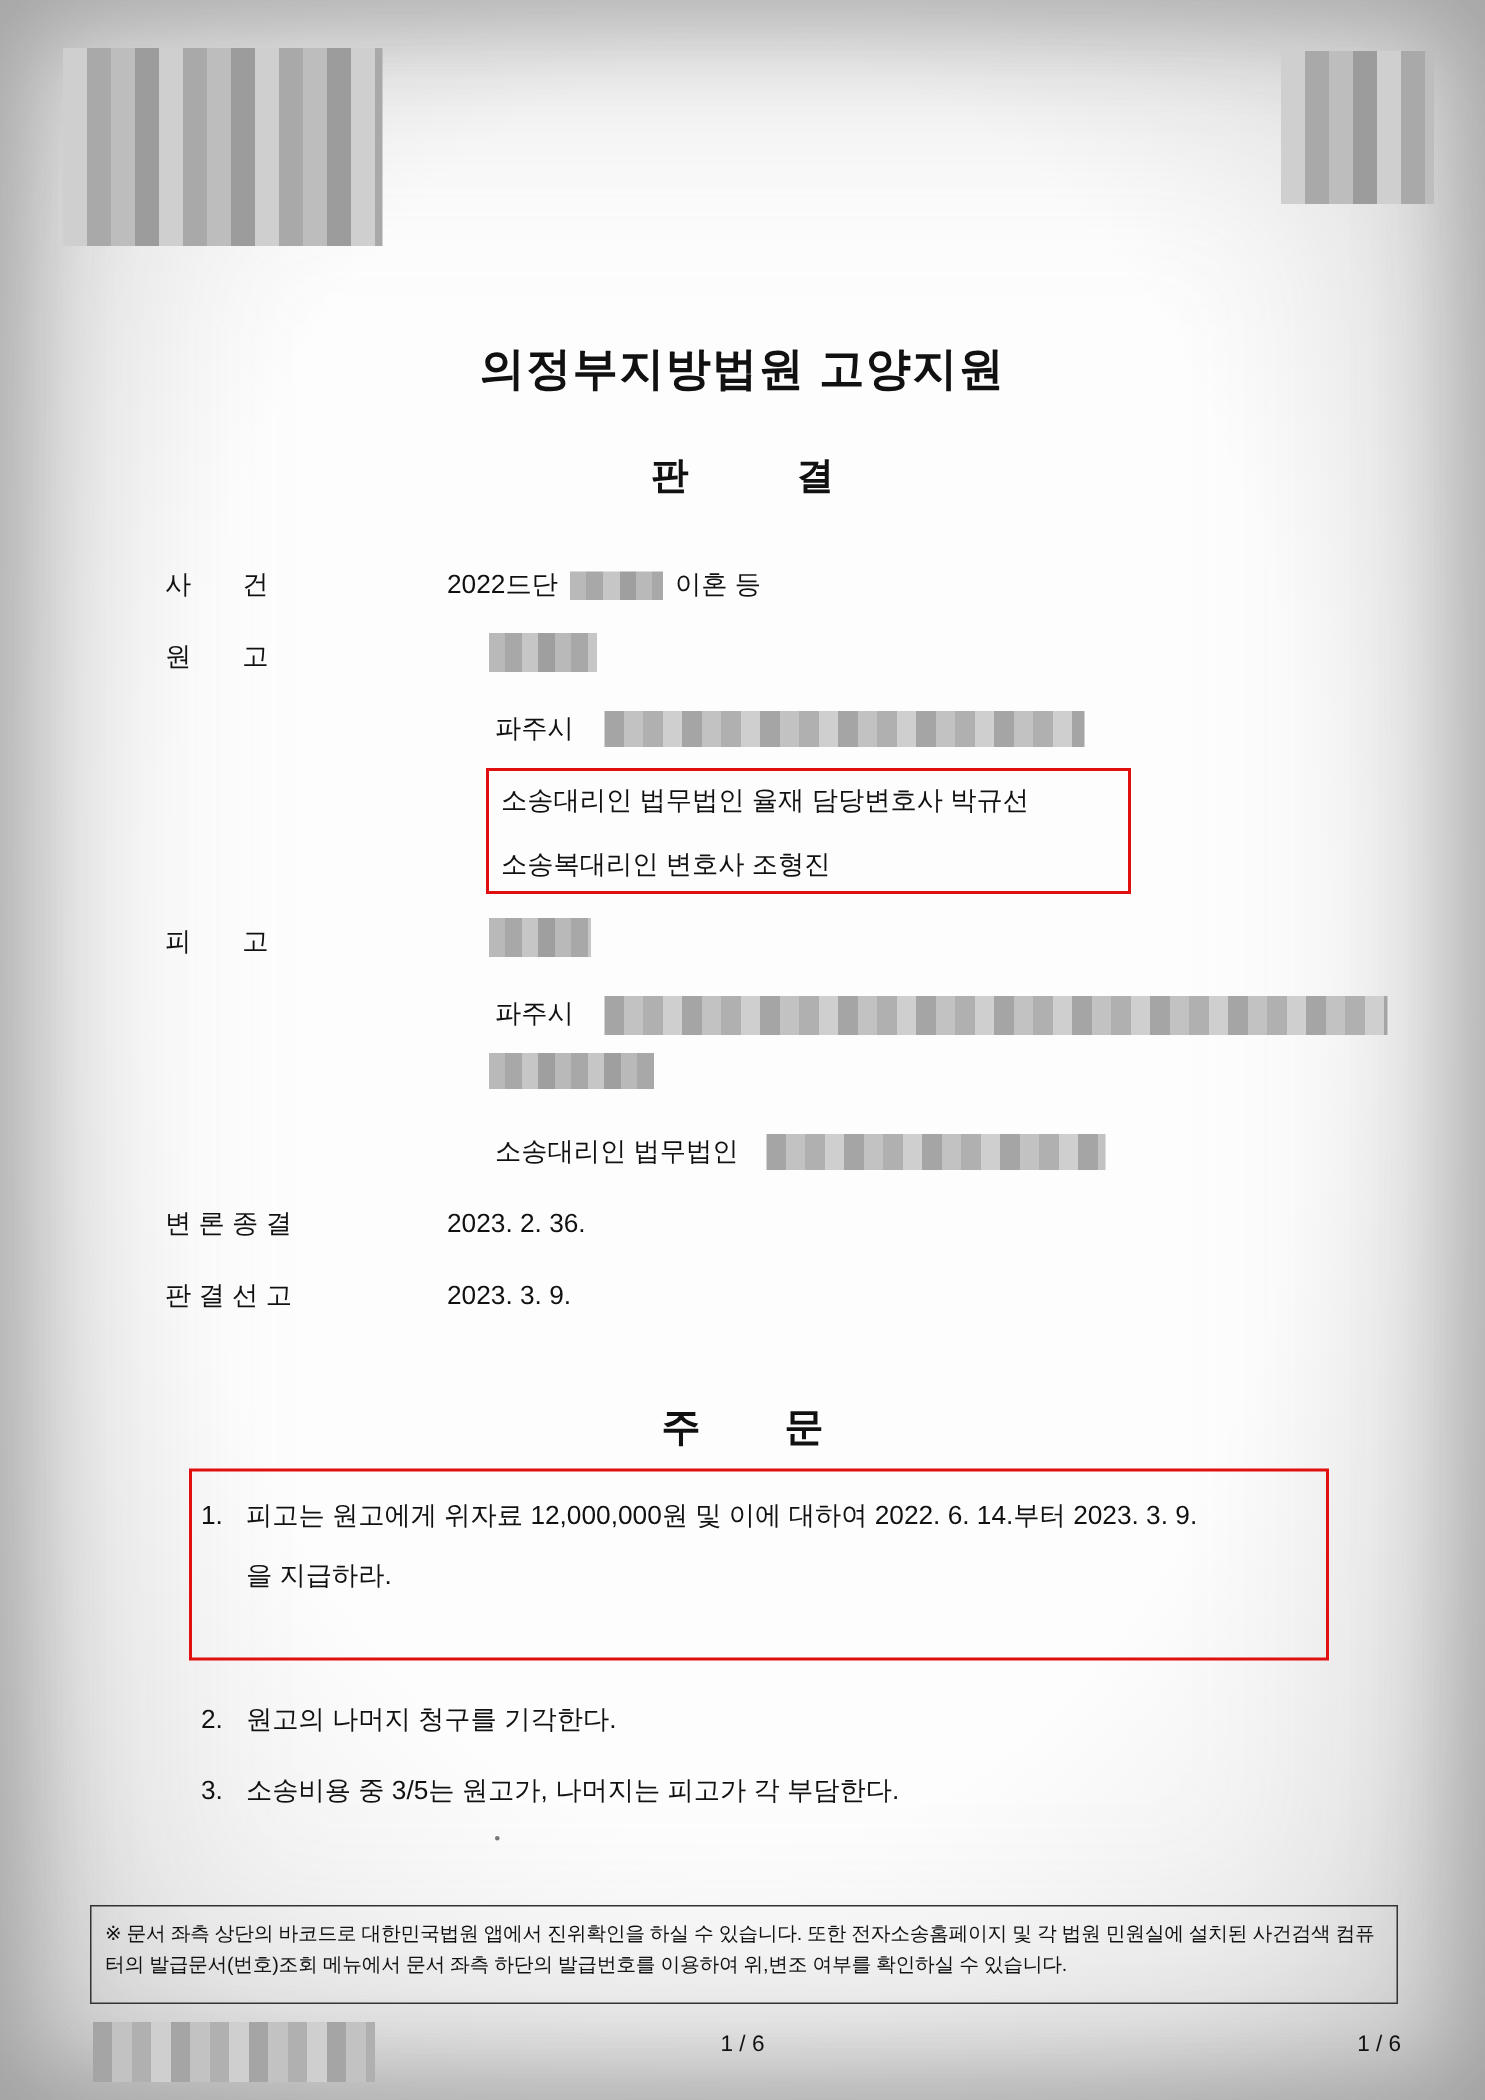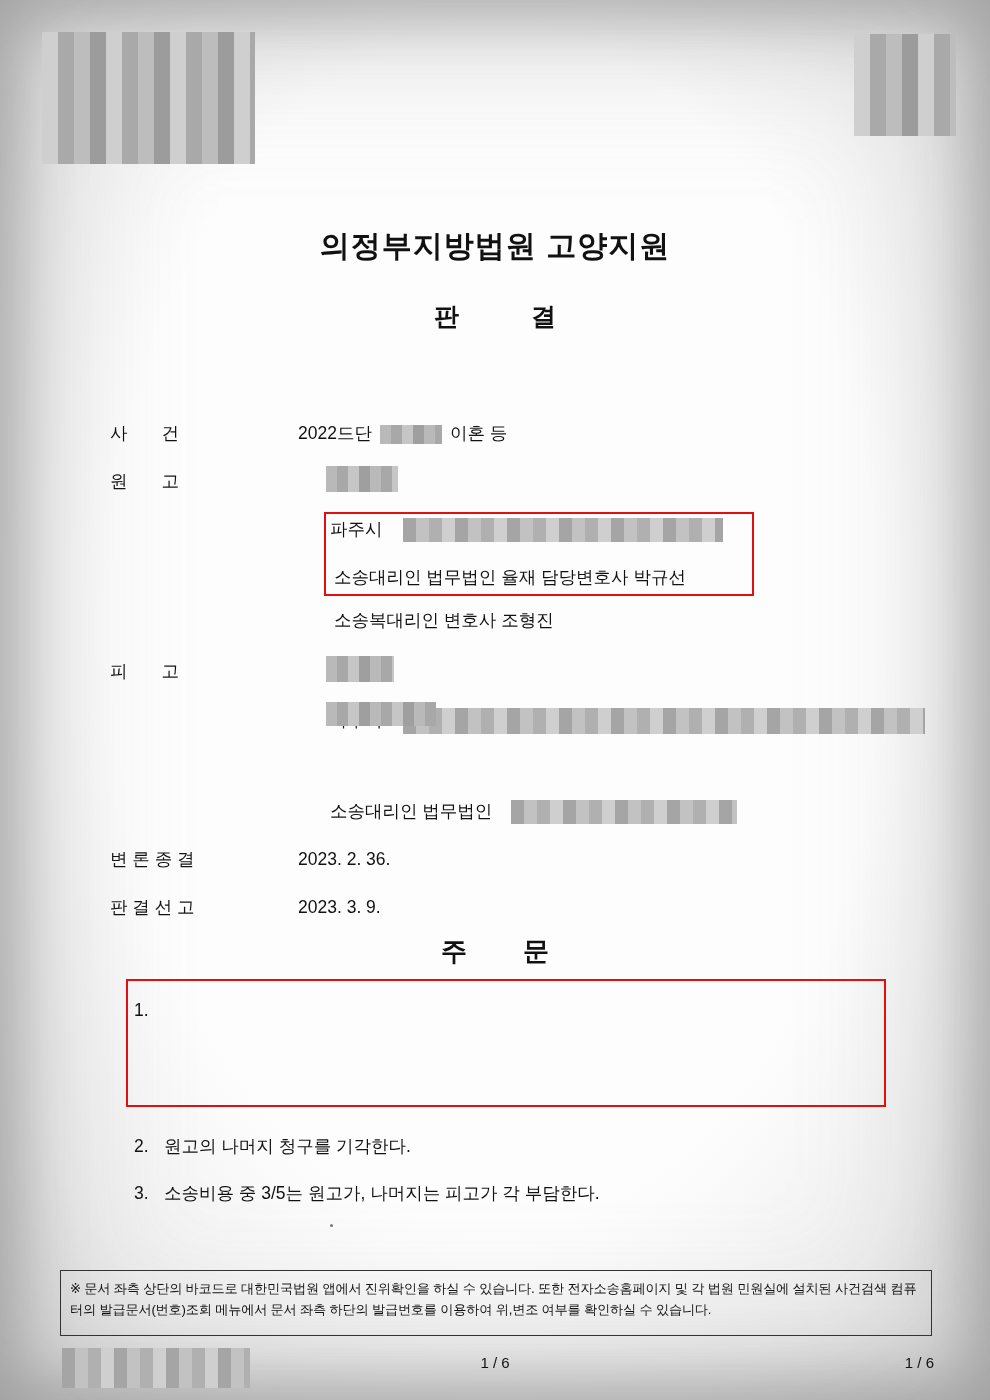--- a/index.html
+++ b/index.html
@@ -145,21 +145,20 @@
     font-size: 25px;
     font-weight: bold;
   }
   .doc-type .sp { display: inline-block; width: 72px; }
 
   .row {
     position: absolute;
     font-size: 17.5px;
     line-height: 22px;
     white-space: nowrap;
-    margin-top: 44px;
   }
   .label {
     position: absolute;
     left: 76px;
     width: 185px;
     font-size: 17.5px;
     letter-spacing: 0;
   }
   .label .sp1 { display:inline-block; width: 34px; }
   .value { position: absolute; left: 264px; font-size: 17.5px; }
@@ -291,20 +290,22 @@
       </div>
 
       <div class="main-title">
         <span>주</span><span class="sp"></span><span>문</span>
       </div>
 
       <div class="boxed" style="left:92px;top:965px;width:760px;height:128px;"></div>
 
       <div class="order" style="left:100px;top:976px;width:750px;">
         <span class="num">1.</span>
+        <span class="txt">피고는 원고에게 위자료 12,000,000원 및 이에 대하여 2022. 6. 14.부터 2023. 3. 9.</span>
+        <span class="txt">을 지급하라.</span>
       </div>
 
       <div class="order" style="left:100px;top:1112px;width:750px;">
         <span class="num">2.</span>
         <span class="txt">원고의 나머지 청구를 기각한다.</span>
       </div>
 
       <div class="order" style="left:100px;top:1159px;width:750px;">
         <span class="num">3.</span>
         <span class="txt">소송비용 중 3/5는 원고가, 나머지는 피고가 각 부담한다.</span>

